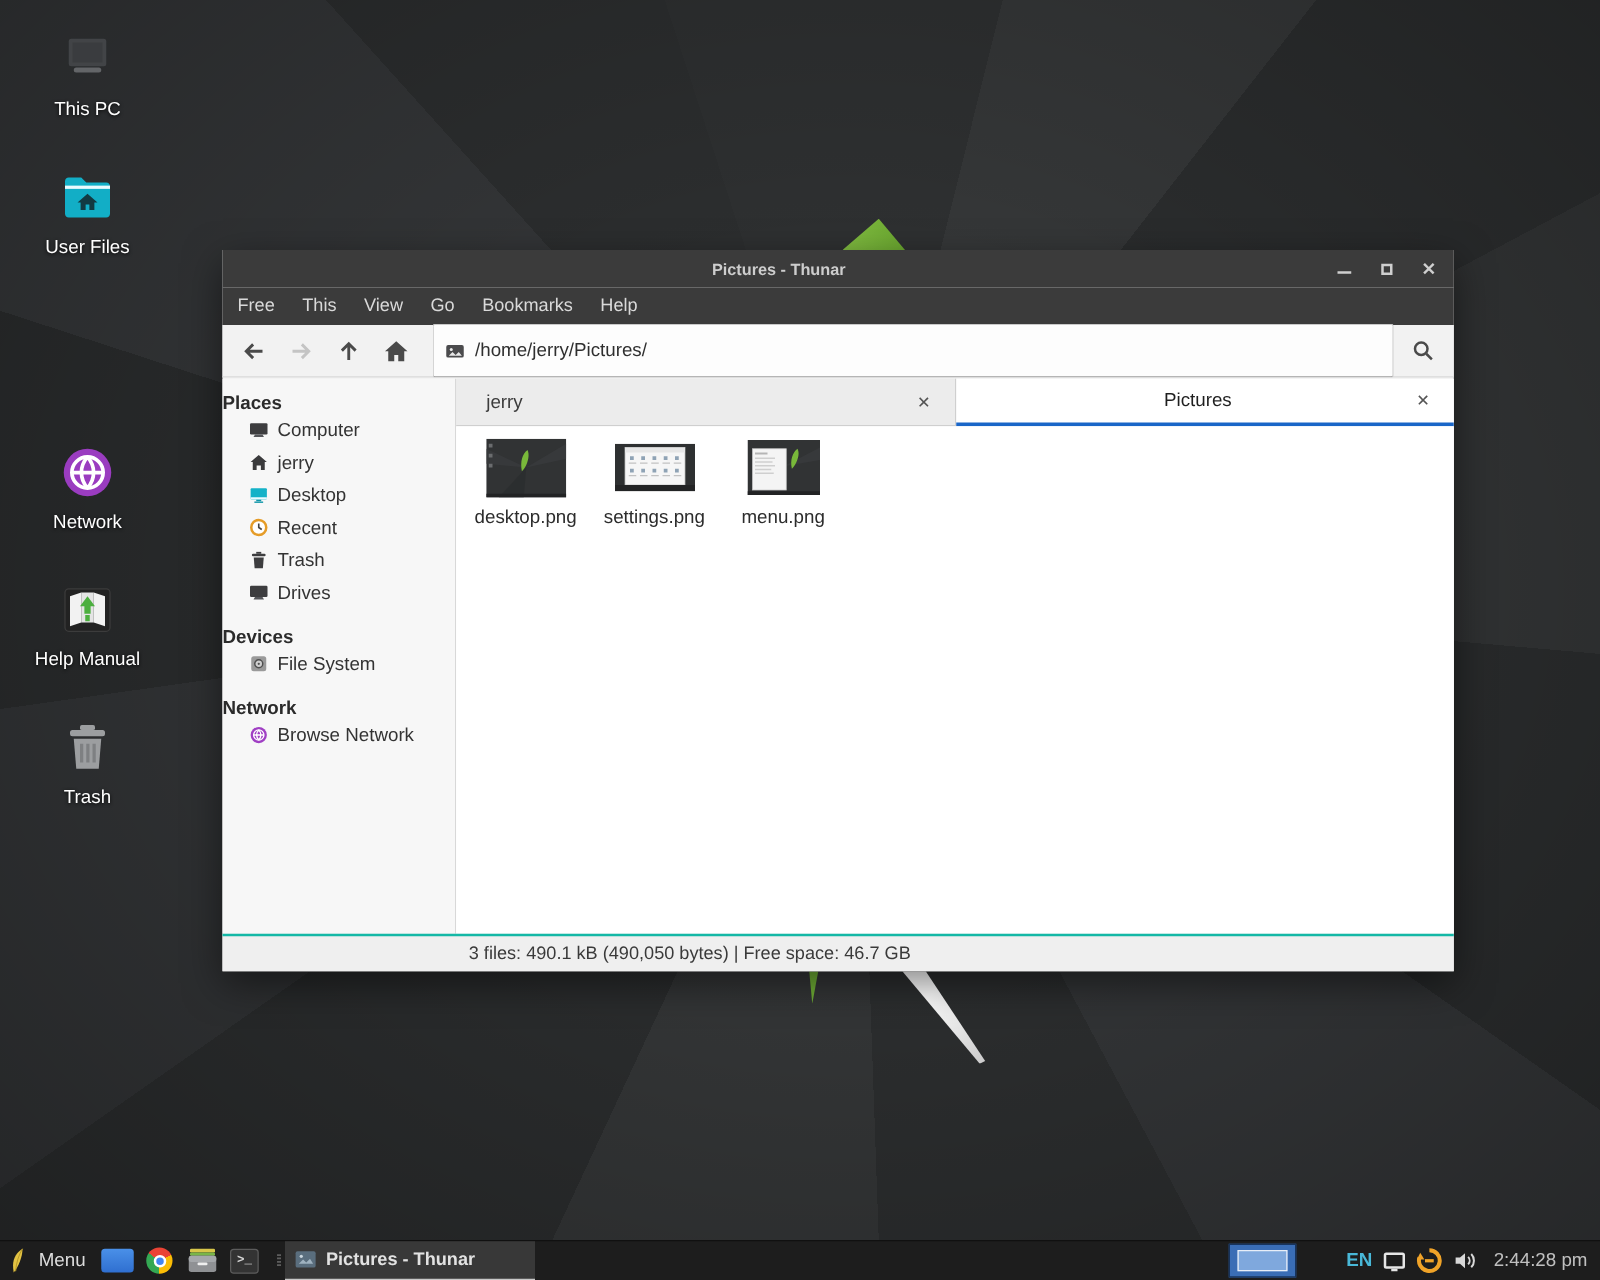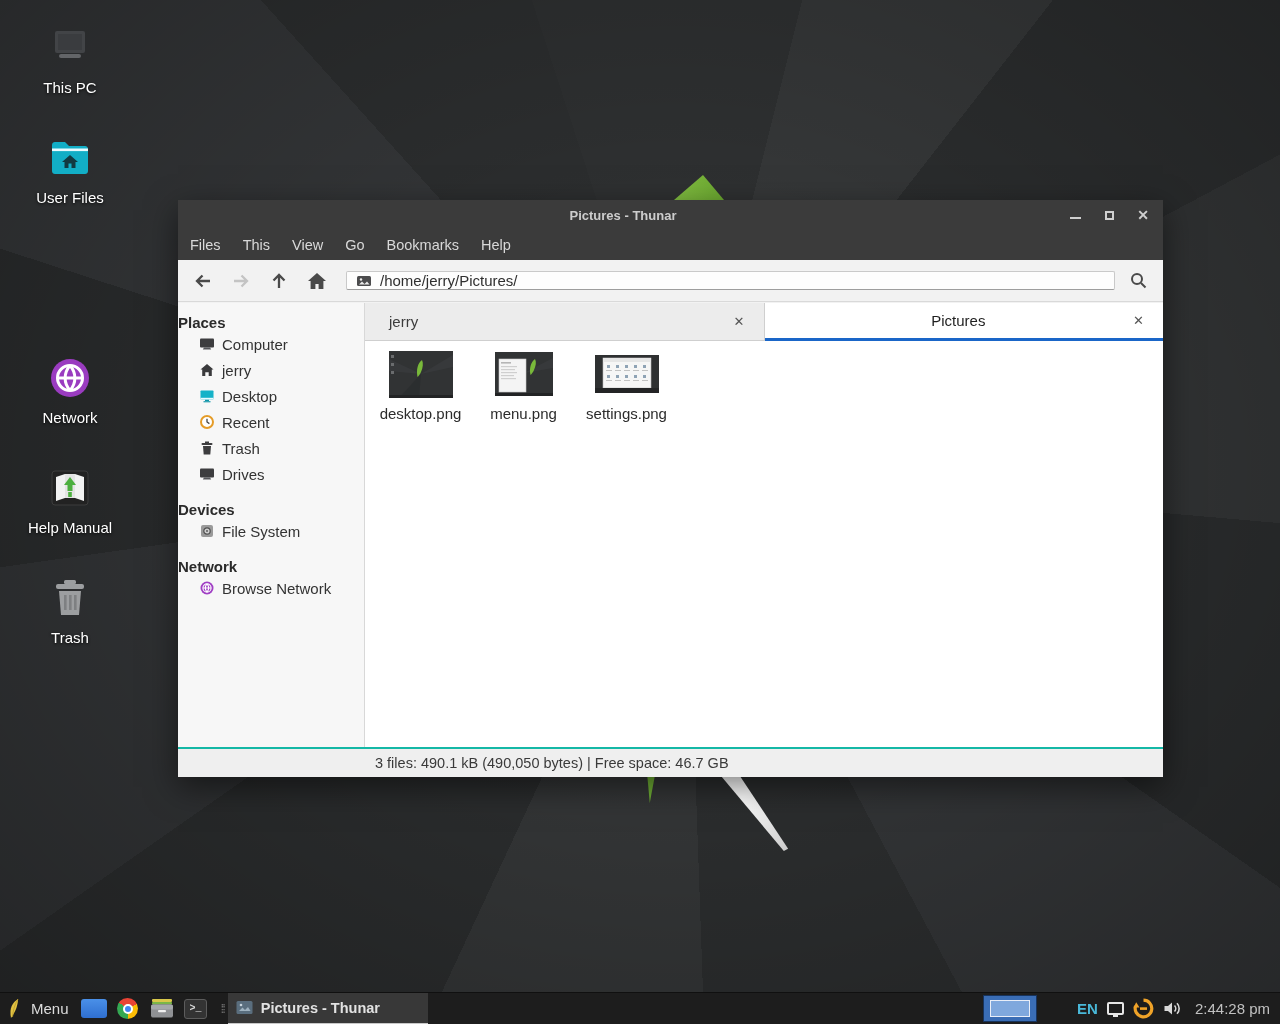--- a/index.html
+++ b/index.html
@@ -41,21 +41,21 @@
   .wbtn { width:24px; height:24px; display:flex; align-items:center; justify-content:center; color:#cfcfcf; cursor:default; }
   .wbtn-min span { display:block; width:11px; height:2px; background:#cfcfcf; margin-top:6px; }
   .wbtn-max span { display:block; width:9px; height:9px; border:2px solid #cfcfcf; }
   .wbtn-close { font-size:14px; font-weight:bold; }
 
   #menubar { height:30px; background:#3b3b3b; display:flex; align-items:center; padding-left:1px; }
   .menu-item { padding:0 11px; font-size:14.5px; color:#d9d9d9; line-height:30px; cursor:default; }
 
   #toolbar { height:42px; background:#f2f2f2; border-bottom:1px solid #d9d9d9; display:flex; align-items:center; padding:0 6px; }
   .tbtn { width:32px; height:32px; margin:0 3px; display:flex; align-items:center; justify-content:center; border-radius:3px; }
-  #pathbar { flex:1; height:19px; margin-left:10px; background:#fdfdfd; border:1px solid #c9c9c9;
+  #pathbar { flex:1; height:43px; margin-left:10px; background:#fdfdfd; border:1px solid #c9c9c9;
     border-bottom-color:#9d9d9d; border-radius:2px; display:flex; align-items:center; padding:0 9px; }
   #pathbar .ptext { font-size:15px; color:#2f2f2f; margin-left:8px; }
   #search-btn { width:38px; height:34px; display:flex; align-items:center; justify-content:center; margin-left:4px; }
 
   #win-body { position:absolute; top:103px; bottom:30px; left:0; right:0; display:flex; }
   #sidebar { width:187px; background:#f7f7f7; border-right:1px solid #d8d8d8; padding-top:7px; overflow:hidden; }
   .side-header { height:26px; line-height:26px; padding-left:0; font-size:15px; font-weight:bold; color:#2b2b2b; }
   .side-header.spaced { margin-top:5px; }
   .side-item { height:26px; display:flex; align-items:flex-start; padding-left:21px; font-size:15px; color:#333; cursor:default; }
   .side-item .sicon { width:16px; height:16px; margin-right:7px; display:flex; align-items:center; justify-content:center; }
@@ -182,21 +182,21 @@
             <span></span>
           </div>
         <div class="wbtn wbtn-max">
             <span></span>
           </div>
         <div class="wbtn wbtn-close">✕</div>
       </div>
     </div>
 
     <div id="menubar">
-      <span class="menu-item">Files</span>
+      <span class="menu-item">Free</span>
       <span class="menu-item">This</span>
       <span class="menu-item">View</span>
       <span class="menu-item">Go</span>
       <span class="menu-item">Bookmarks</span>
       <span class="menu-item">Help</span>
     </div>
 
     <div id="toolbar">
       <div class="tbtn">
         <svg width="20" height="18" viewBox="0 0 20 18">
@@ -349,39 +349,20 @@
                 <polygon points="32,23 0,8 0,20" fill="#3a3c3e" opacity="0.7"></polygon>
                 <polygon points="32,23 10,47 30,47" fill="#2b2d2e" opacity="0.8"></polygon>
                 <rect x="2" y="4" width="3" height="3" fill="#6a6c6e"></rect>
                 <rect x="2" y="12" width="3" height="3" fill="#6a6c6e"></rect>
                 <rect x="2" y="20" width="3" height="3" fill="#6a6c6e"></rect>
                 <path d="M33 9c-4 3-6 9-4.5 17 1-1 2.5-2.5 3.5-5 2-4.5 2.5-9 1-12z" fill="#79b93a"></path>
                 <rect y="44" width="64" height="3" fill="#222324"></rect>
               </svg>
             </div>
             <div class="file-name">desktop.png</div>
-          </div>
-
-          <div class="file-item">
-            <div class="file-thumb">
-              <svg width="58" height="44" viewBox="0 0 58 44">
-                <rect width="58" height="44" fill="#313334"></rect>
-                <polygon points="29,21 58,6 58,16" fill="#3a3c3e" opacity="0.7"></polygon>
-                <path d="M40 7c-4 3-6 9-4.5 16 1-1 2.5-2.5 3.5-5 2-4.5 2.5-8 1-11z" fill="#79b93a"></path>
-                <rect x="4" y="7" width="27" height="33" fill="#f4f4f4" stroke="#c8c8c8" stroke-width="0.6"></rect>
-                <rect x="6" y="10" width="10" height="1.6" fill="#b5b5b5"></rect>
-                <rect x="6" y="14" width="16" height="1.2" fill="#cfcfcf"></rect>
-                <rect x="6" y="17" width="14" height="1.2" fill="#cfcfcf"></rect>
-                <rect x="6" y="20" width="16" height="1.2" fill="#cfcfcf"></rect>
-                <rect x="6" y="23" width="13" height="1.2" fill="#cfcfcf"></rect>
-                <rect x="6" y="26" width="15" height="1.2" fill="#cfcfcf"></rect>
-                <rect y="41" width="58" height="3" fill="#222324"></rect>
-              </svg>
-            </div>
-            <div class="file-name">menu.png</div>
           </div>
 
           <div class="file-item">
             <div class="file-thumb">
               <svg width="64" height="38" viewBox="0 0 64 38">
                 <rect width="64" height="38" fill="#2e3031"></rect>
                 <rect x="8" y="3" width="48" height="30" fill="#f6f6f6" stroke="#bdbdbd" stroke-width="0.6"></rect>
                 <rect x="8" y="3" width="48" height="4" fill="#e6e6e6"></rect>
                 <g fill="#8fa3b5">
                   <rect x="12" y="10" width="3" height="3"></rect>
@@ -406,20 +387,39 @@
                   <rect x="29" y="25" width="6" height="1"></rect>
                     <rect x="38" y="25" width="6" height="1"></rect>
                   <rect x="47" y="25" width="6" height="1"></rect>
                 </g>
                 <rect y="33" width="64" height="5" fill="#232425"></rect>
               </svg>
             </div>
             <div class="file-name">settings.png</div>
           </div>
 
+          <div class="file-item">
+            <div class="file-thumb">
+              <svg width="58" height="44" viewBox="0 0 58 44">
+                <rect width="58" height="44" fill="#313334"></rect>
+                <polygon points="29,21 58,6 58,16" fill="#3a3c3e" opacity="0.7"></polygon>
+                <path d="M40 7c-4 3-6 9-4.5 16 1-1 2.5-2.5 3.5-5 2-4.5 2.5-8 1-11z" fill="#79b93a"></path>
+                <rect x="4" y="7" width="27" height="33" fill="#f4f4f4" stroke="#c8c8c8" stroke-width="0.6"></rect>
+                <rect x="6" y="10" width="10" height="1.6" fill="#b5b5b5"></rect>
+                <rect x="6" y="14" width="16" height="1.2" fill="#cfcfcf"></rect>
+                <rect x="6" y="17" width="14" height="1.2" fill="#cfcfcf"></rect>
+                <rect x="6" y="20" width="16" height="1.2" fill="#cfcfcf"></rect>
+                <rect x="6" y="23" width="13" height="1.2" fill="#cfcfcf"></rect>
+                <rect x="6" y="26" width="15" height="1.2" fill="#cfcfcf"></rect>
+                <rect y="41" width="58" height="3" fill="#222324"></rect>
+              </svg>
+            </div>
+            <div class="file-name">menu.png</div>
+          </div>
+
         </div>
       </div>
     </div>
 
     <div id="statusbar">
       <span id="status-text">3 files: 490.1 kB (490,050 bytes)  |  Free space: 46.7 GB</span>
     </div>
   </div>
 
   <div id="taskbar">

